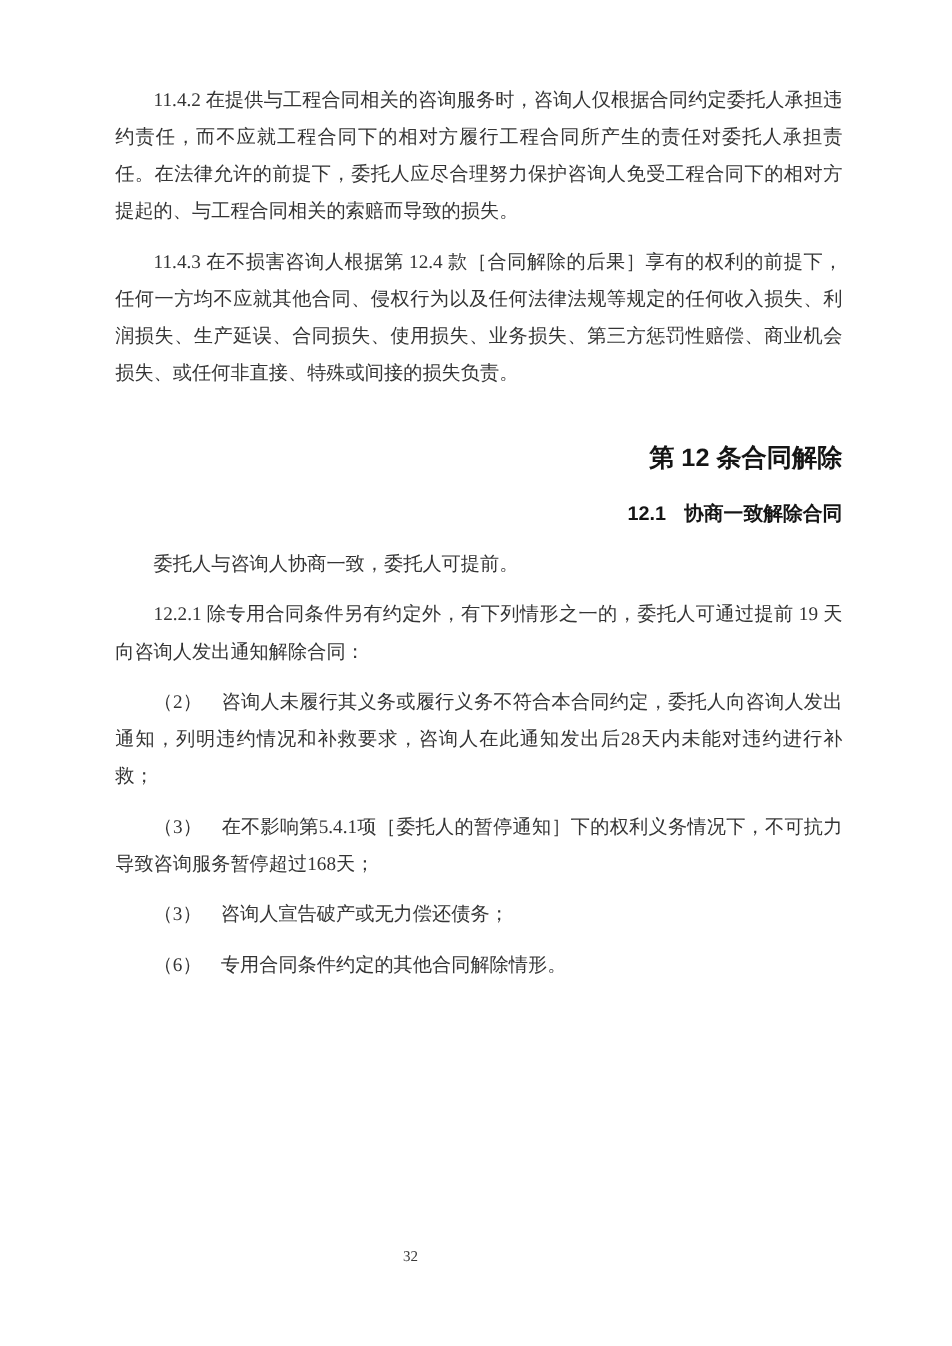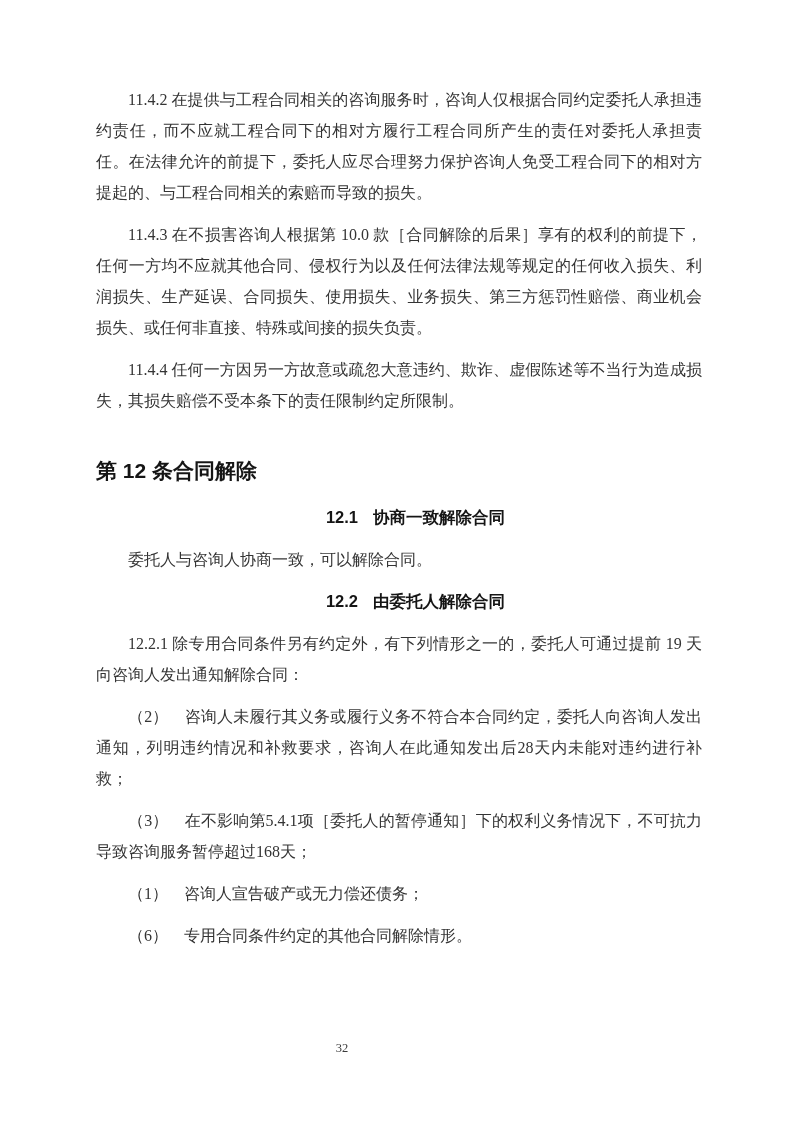--- a/index.html
+++ b/index.html
@@ -12,51 +12,51 @@
     font-family: "Liberation Serif", "DejaVu Serif", serif;
   }
   .page {
     position: absolute;
     inset: 0;
     background: #ffffff;
   }
   .doc {
     position: absolute;
     left: 96px;
-    top: 84px;
+    top: 68px;
     width: 606px;
     color: #343434;
     font-size: 16px;
     line-height: 31px;
     text-align: justify;
     font-family: "Liberation Serif", "DejaVu Serif", serif;
   }
   .para {
     text-indent: 2em;
     margin-bottom: 11px;
   }
   .h1 {
     font-family: "Liberation Sans", "DejaVu Sans", sans-serif;
     font-weight: bold;
     color: #151515;
     font-size: 21px;
     line-height: 30px;
     margin: 40px 0 16px 0;
-    text-align: left;
+    text-align: right;
     text-indent: 0;
   }
   .h2 {
     font-family: "Liberation Sans", "DejaVu Sans", sans-serif;
     font-weight: bold;
     color: #151515;
     font-size: 16.5px;
     line-height: 31px;
     margin: 6px 0 11px 0;
     text-indent: 2em;
-    text-align: center;
+    text-align: right;
   }
   .h2 .num { margin-right: 15px; }
   .footer {
     position: absolute;
     left: 0;
     top: 1038px;
     width: 684px;
     text-align: center;
   }
   .pagenum {
@@ -66,41 +66,37 @@
   }
 </style>
 </head>
 <body>
 
 <div class="page">
   <div class="doc">
 
     <p class="para">11.4.2 在提供与工程合同相关的咨询服务时，咨询人仅根据合同约定委托人承担违约责任，而不应就工程合同下的相对方履行工程合同所产生的责任对委托人承担责任。在法律允许的前提下，委托人应尽合理努力保护咨询人免受工程合同下的相对方提起的、与工程合同相关的索赔而导致的损失。</p>
 
-    <p class="para">11.4.3 在不损害咨询人根据第 10.0 款［合同解除的后果］享有的权利的前提下，任何一方均不应就其他合同、侵权行为以及任何法律法规等规定的任何收入损失、利润损失、生产延误、合同损失、使用损失、业务损失、第三方惩罚性赔偿、商业机会损失、或任何非直接、特殊或间接的损失负责。</p>
+    <p class="para">11.4.3 在不损害咨询人根据第 12.4 款［合同解除的后果］享有的权利的前提下，任何一方均不应就其他合同、侵权行为以及任何法律法规等规定的任何收入损失、利润损失、生产延误、合同损失、使用损失、业务损失、第三方惩罚性赔偿、商业机会损失、或任何非直接、特殊或间接的损失负责。</p>
 
-    <p class="para">11.4.4 任何一方因另一方故意或疏忽大意违约、欺诈、虚假陈述等不当行为造成损失，其损失赔偿不受本条下的责任限制约定所限制。</p>
 
     <div class="h1">第 12 条合同解除</div>
 
     <div class="h2">
       <span class="num">12.1</span><span>协商一致解除合同</span>
     </div>
 
-    <p class="para">委托人与咨询人协商一致，可以解除合同。</p>
+    <p class="para">委托人与咨询人协商一致，委托人可提前。</p>
 
-    <div class="h2">
-      <span class="num">12.2</span><span>由委托人解除合同</span>
-    </div>
 
     <p class="para">12.2.1 除专用合同条件另有约定外，有下列情形之一的，委托人可通过提前 19 天向咨询人发出通知解除合同：</p>
 
     <p class="para">（2）　咨询人未履行其义务或履行义务不符合本合同约定，委托人向咨询人发出通知，列明违约情况和补救要求，咨询人在此通知发出后28天内未能对违约进行补救；</p>
     <p class="para">（3）　在不影响第5.4.1项［委托人的暂停通知］下的权利义务情况下，不可抗力导致咨询服务暂停超过168天；</p>
-    <p class="para">（1）　咨询人宣告破产或无力偿还债务；</p>
+    <p class="para">（3）　咨询人宣告破产或无力偿还债务；</p>
     <p class="para">（6）　专用合同条件约定的其他合同解除情形。</p>
 
 
   </div>
 
   <div class="footer">
     <span class="pagenum">32</span>
   </div>
 </div>
 

